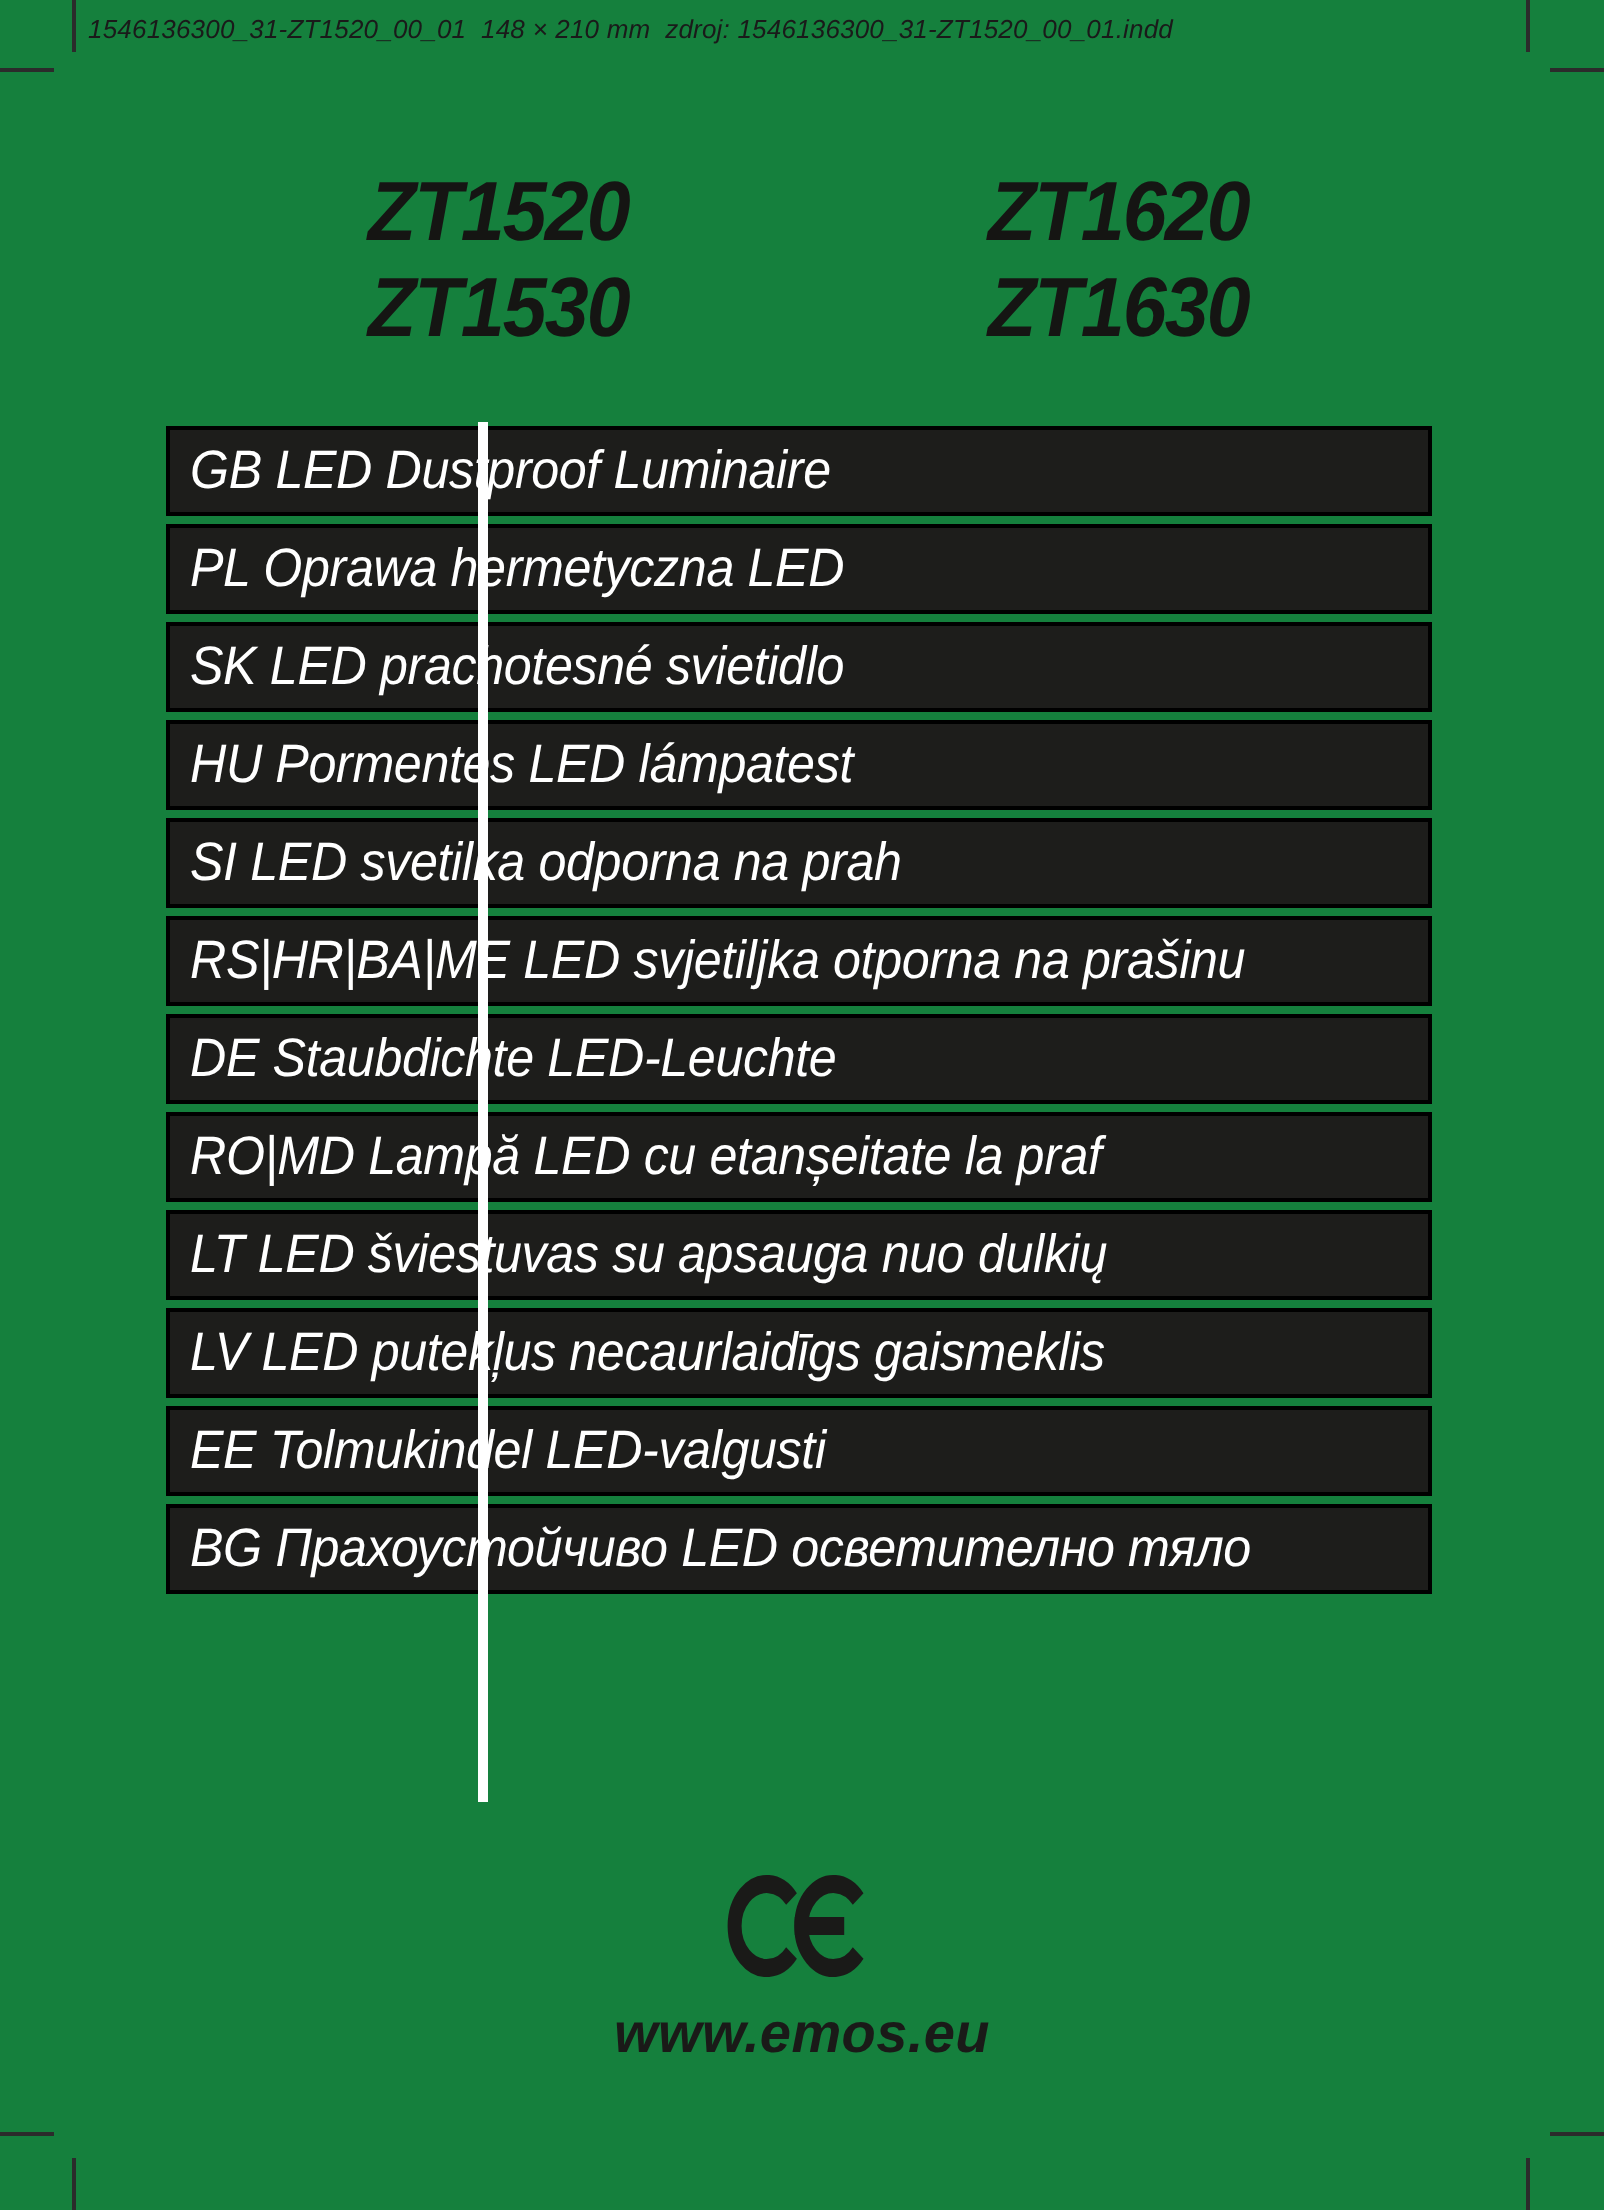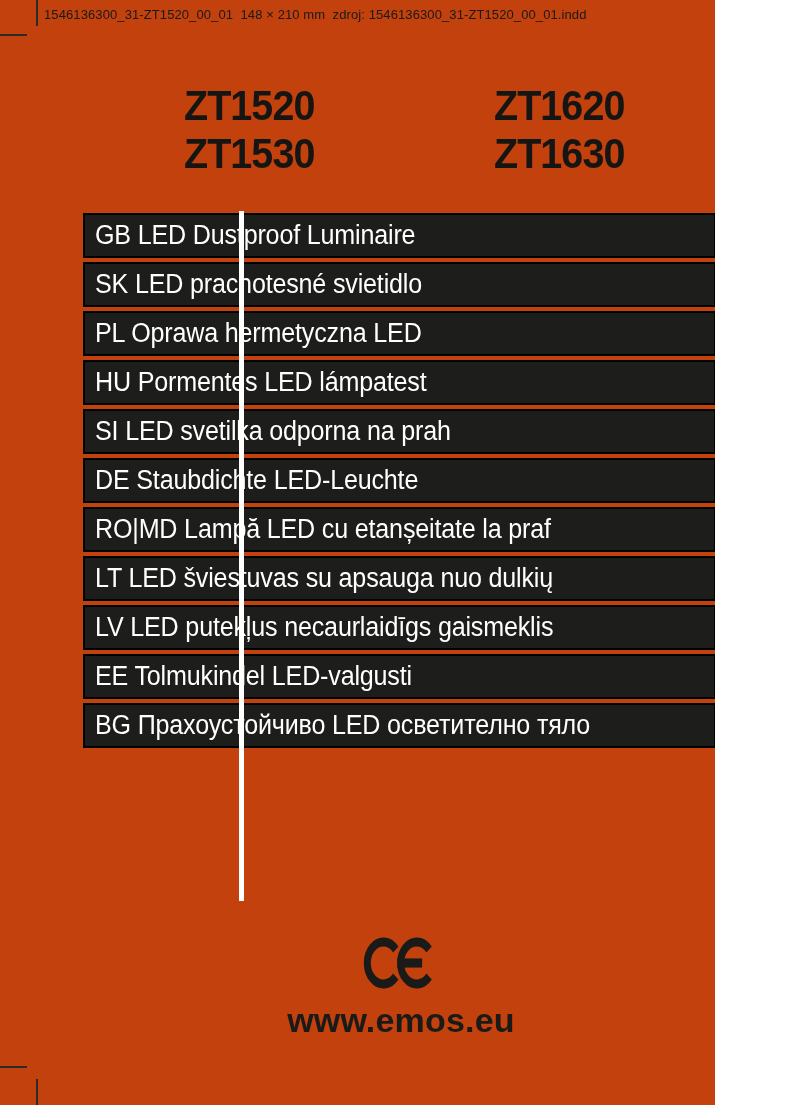--- a/index.html
+++ b/index.html
@@ -1,23 +1,24 @@
 <!DOCTYPE html>
 <html><head>
 <meta charset="utf-8">
 <style>
   * { margin: 0; padding: 0; box-sizing: border-box; }
   html, body { background: #fff; }
   .page {
     position: relative;
-    width: 715px;
+    width: 802px;
     height: 1105px;
-    background: #c2410c;
+    background: #15803d;
     font-family: "Liberation Sans", sans-serif;
     overflow: hidden;
+    font-style: italic;
   }
   
   .crop { position: absolute; background: #2b2b2b; }
   .crop.v { width: 2px; height: 26px; }
   .crop.h { width: 27px; height: 2px; }
   .crop.tl-v { left: 36px; top: 0; }
   .crop.tl-h { left: 0; top: 34px; }
   .crop.tr-v { left: 763px; top: 0; }
   .crop.tr-h { left: 775px; top: 34px; }
   .crop.bl-h { left: 0; top: 1066px; }
@@ -92,21 +93,21 @@
     top: 935px;
     width: 72px;
     height: 56px;
   }
   .brand {
     position: absolute;
     left: 0;
     top: 1001px;
     width: 802px;
     text-align: center;
-    font-size: 34px;
+    font-size: 28px;
     font-weight: bold;
     color: #1a1a18;
     letter-spacing: 0.2px;
   }
 </style>
 </head>
 <body>
 
 <div class="page">
 
@@ -121,24 +122,25 @@
 
   <div class="slug">1546136300_31-ZT1520_00_01  148 × 210 mm  zdroj: 1546136300_31-ZT1520_00_01.indd</div>
 
   <div class="model m1520">ZT1520</div>
   <div class="model m1530">ZT1530</div>
   <div class="model m1620">ZT1620</div>
   <div class="model m1630">ZT1630</div>
 
   <div class="lang-table">
     <div class="lang-row"><span>GB LED Dustproof Luminaire</span></div>
+    <div class="lang-row"><span>PL Oprawa hermetyczna LED</span></div>
     <div class="lang-row"><span>SK LED prachotesné svietidlo</span></div>
-    <div class="lang-row"><span>PL Oprawa hermetyczna LED</span></div>
     <div class="lang-row"><span>HU Pormentes LED lámpatest</span></div>
     <div class="lang-row"><span>SI LED svetilka odporna na prah</span></div>
+    <div class="lang-row"><span>RS|HR|BA|ME LED svjetiljka otporna na prašinu</span></div>
     <div class="lang-row"><span>DE Staubdichte LED-Leuchte</span></div>
     <div class="lang-row"><span>RO|MD Lampă LED cu etanșeitate la praf</span></div>
     <div class="lang-row"><span>LT LED šviestuvas su apsauga nuo dulkių</span></div>
     <div class="lang-row"><span>LV LED putekļus necaurlaidīgs gaismeklis</span></div>
     <div class="lang-row"><span>EE Tolmukindel LED-valgusti</span></div>
     <div class="lang-row"><span>BG Прахоустойчиво LED осветително тяло</span></div>
   </div>
 
   <div class="col-divider"></div>
 

